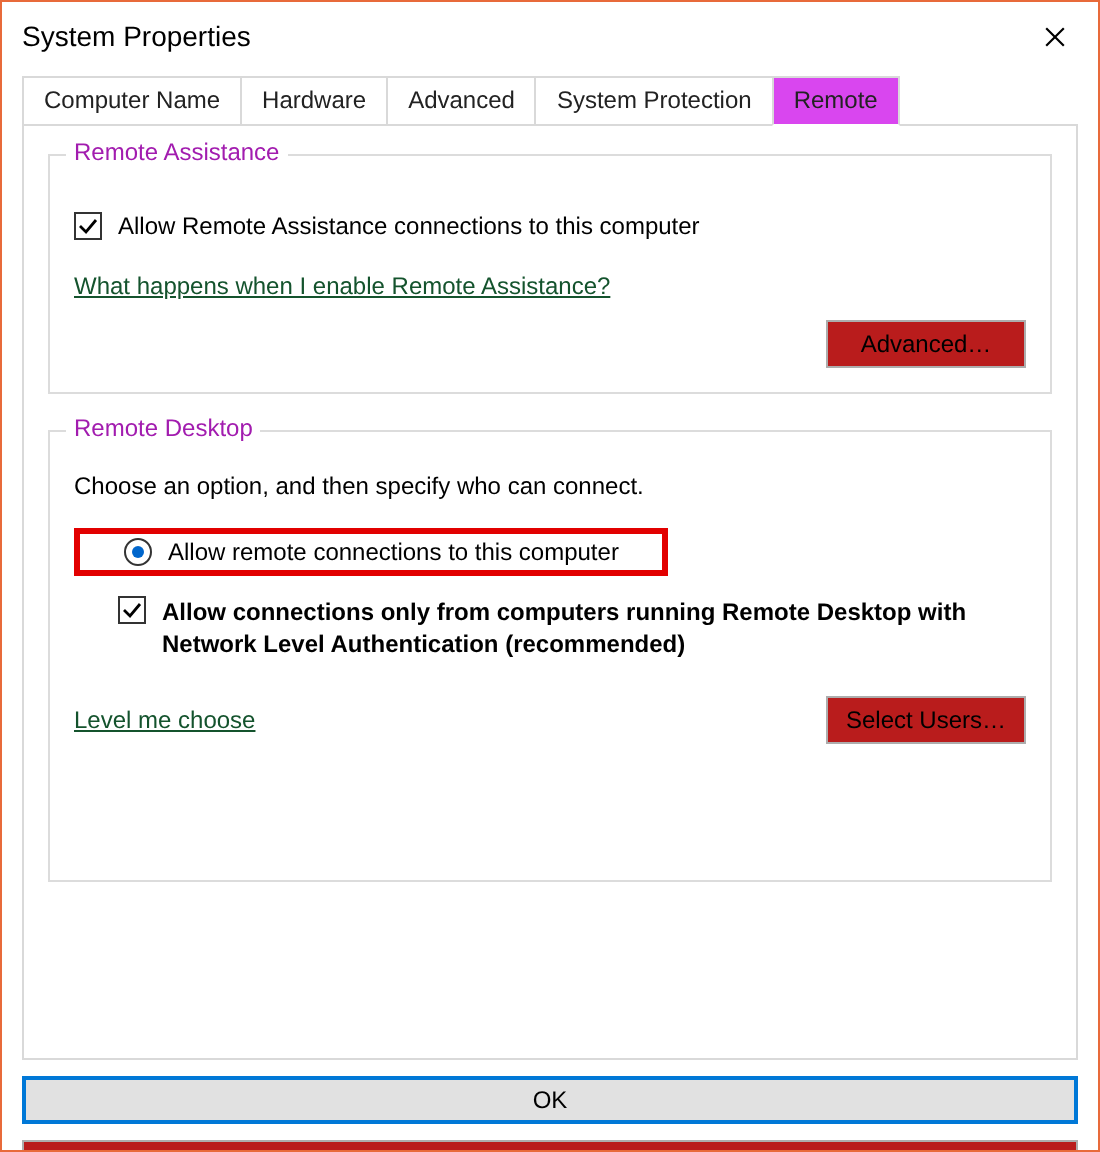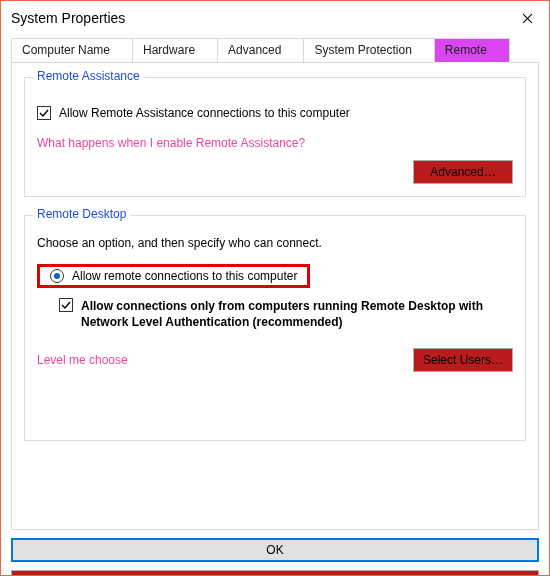--- a/index.html
+++ b/index.html
@@ -33,21 +33,21 @@
   .close-btn svg { width: 11px; height: 11px; }
   .tabs {
     display: flex;
     margin: 2px 10px 0 10px;
     position: relative;
     top: 1px;
   }
   .tab {
     border: 1px solid #d9d9d9;
     border-bottom: none;
-    padding: 4px 22px 5px 10px;
+    padding: 4px 10px 5px 10px;
     background: #fff;
     font-size: 12px;
     margin-right: -1px;
     cursor: pointer;
     color: #222;
   }
   .tab.active {
     background: #d946ef;
     border-bottom: 1px solid #fff;
     z-index: 2;
@@ -70,21 +70,21 @@
     position: relative;
     margin-bottom: 18px;
   }
   .group-title {
     position: absolute;
     top: -9px;
     left: 8px;
     background: #fff;
     padding: 0 4px;
     font-size: 12px;
-    color: #1d4ed8;
+    color: #a21caf;
   }
   .chk-row, .radio-row {
     display: flex;
     align-items: center;
     margin: 6px 0;
   }
   .chk-row.sub { margin-left: 22px; align-items: flex-start; font-weight: bold; }
   .chk, .radio {
     width: 14px;
     height: 14px;
@@ -99,21 +99,22 @@
   .radio { border-radius: 50%; }
   .radio.selected::after {
     content: "";
     width: 6px;
     height: 6px;
     border-radius: 50%;
     background: #0066cc;
   }
   .chk.checked svg { width: 10px; height: 10px; }
   .link {
-    color: #ec4899;
+    color: #14532d;
+    text-decoration: underline;
     cursor: pointer;
     display: inline-block;
     margin-top: 10px;
   }
   .btn {
     border: 1px solid #adadad;
     background: #b91c1c;
     padding: 4px 0;
     font-size: 12px;
     font-family: inherit;
@@ -121,21 +122,21 @@
     text-align: center;
     cursor: pointer;
   }
   .btn-row-right {
     text-align: right;
     margin-top: 10px;
   }
   .helptext { margin: 4px 0 10px 0; }
   .highlight {
     border: 3px solid #e20000;
-    padding: 2px 10px;
+    padding: 2px 22px;
     display: inline-flex;
     align-items: center;
     margin: 4px 0;
   }
   .sub-label { line-height: 1.35; }
   .bottom-row {
     display: flex;
     justify-content: flex-end;
     gap: 8px;
     margin: 0 10px 10px 10px;

